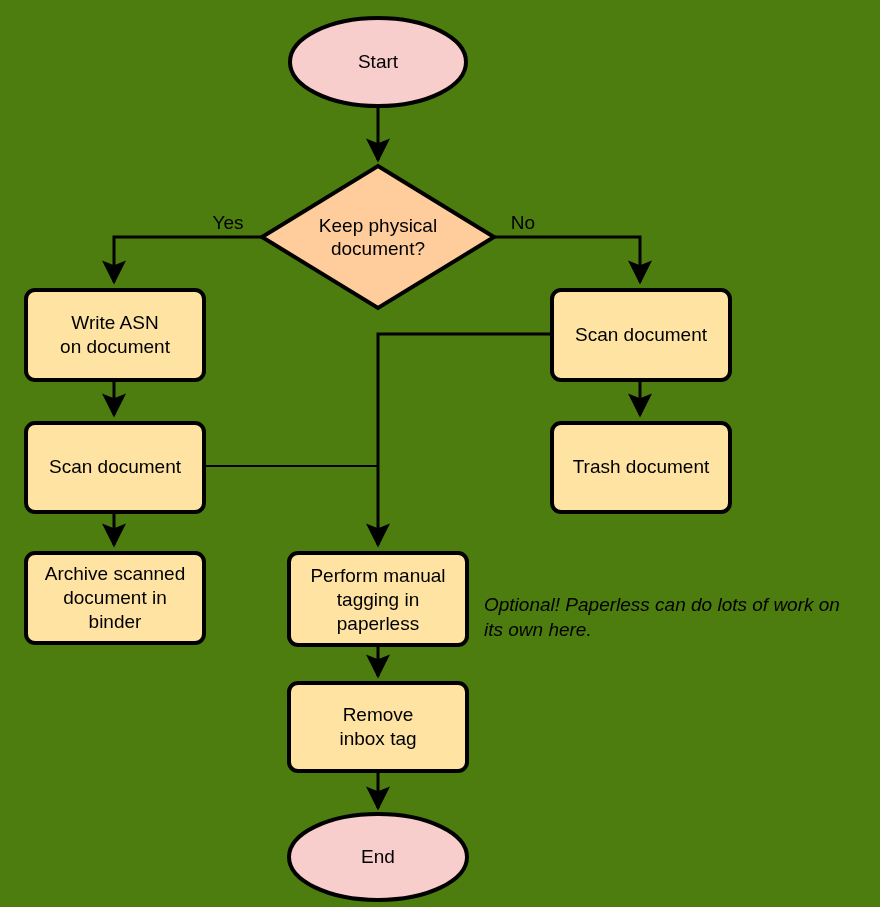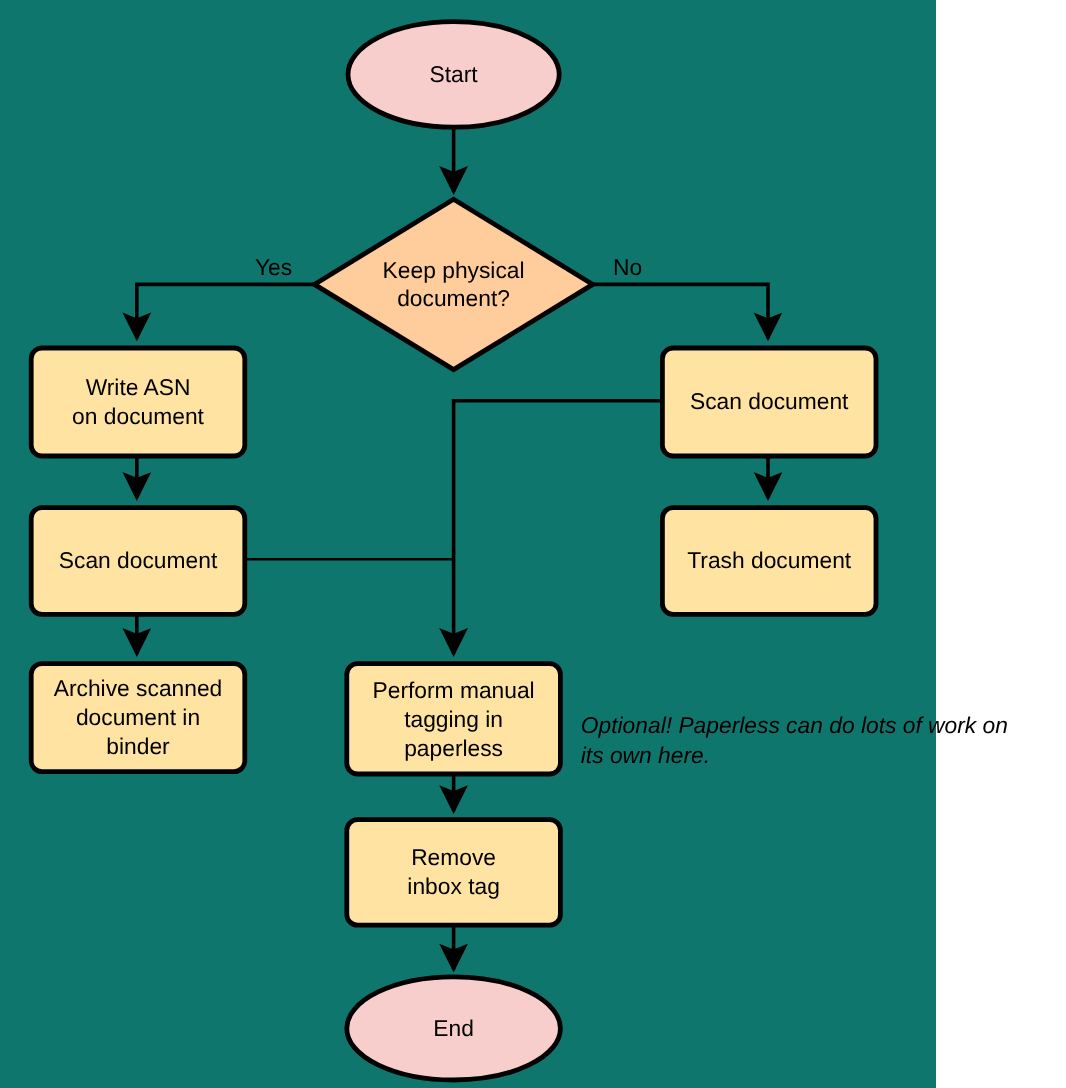--- a/index.html
+++ b/index.html
@@ -8,23 +8,23 @@
     background: #ffffff;
   }
   body {
     width: 888px;
     height: 907px;
     font-family: "Liberation Sans", sans-serif;
     overflow: hidden;
   }
   #flowchart-root {
     position: relative;
-    width: 780px;
+    width: 880px;
     height: 907px;
-    background: #0f766e;
+    background: #4d7c0f;
   }
   svg.layer {
     position: absolute;
     left: 0;
     top: 0;
     width: 888px;
     height: 907px;
   }
   .node-label {
     font-family: "Liberation Sans", sans-serif;

